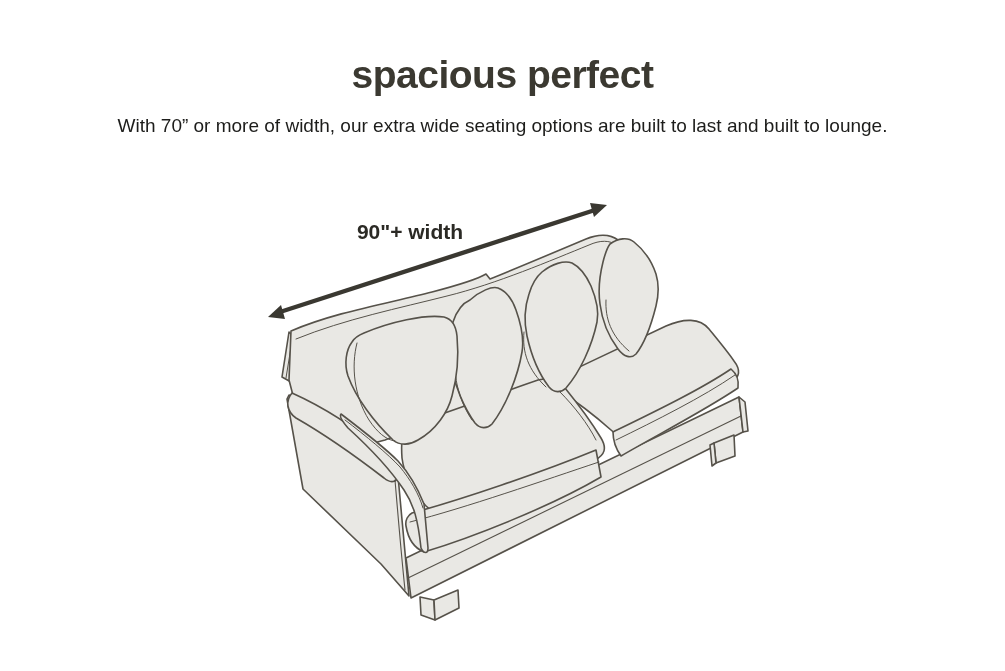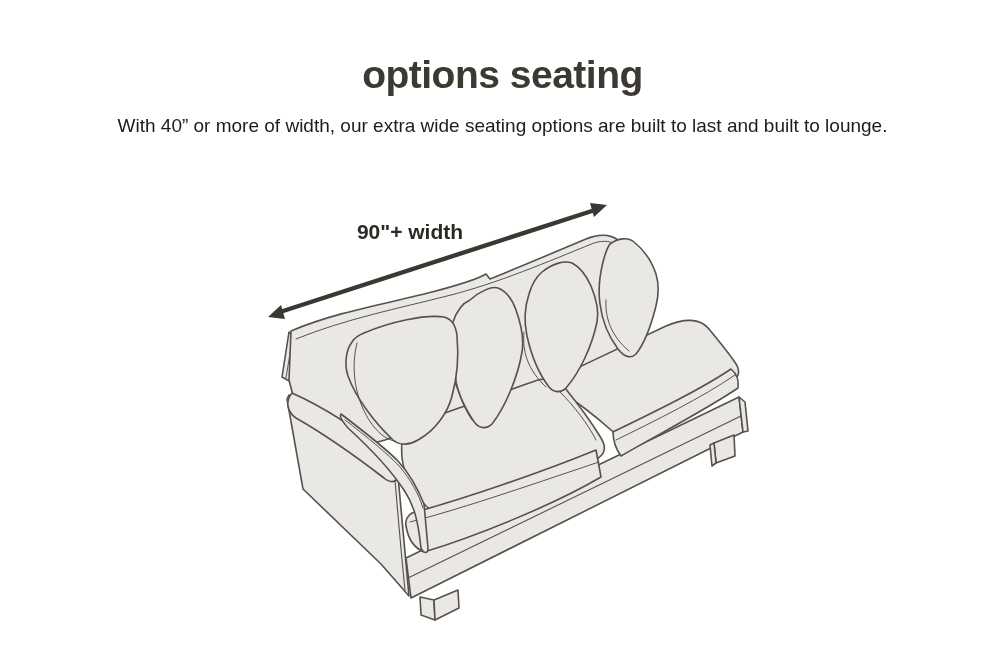--- a/index.html
+++ b/index.html
@@ -27,24 +27,24 @@
     font-family:"Liberation Sans","DejaVu Sans",sans-serif;
     font-size:21px;font-weight:bold;fill:#2b2a25;
   }
   .sofa-line{fill:none;}
 </style>
 </head>
 <body>
 
 <div class="page">
 
-  <h1 class="title">options seating</h1>
+  <h1 class="title">spacious perfect</h1>
 
   <p class="subtitle">
-    <span>With 40” or more of width, our extra wide seating options are built to last and built to lounge.</span>
+    <span>With 70” or more of width, our extra wide seating options are built to last and built to lounge.</span>
   </p>
 
   <svg class="scene" viewBox="0 0 1005 671" width="1005" height="671">
 
     <g>
       <line x1="280" y1="312" x2="595" y2="210" stroke-width="4.4" stroke="#3a3831"></line>
       <g fill="#3a3831">
         <polygon points="268,317 285,319 281,305"></polygon>
         <polygon points="607,205 590,203 594,217"></polygon>
       </g>

